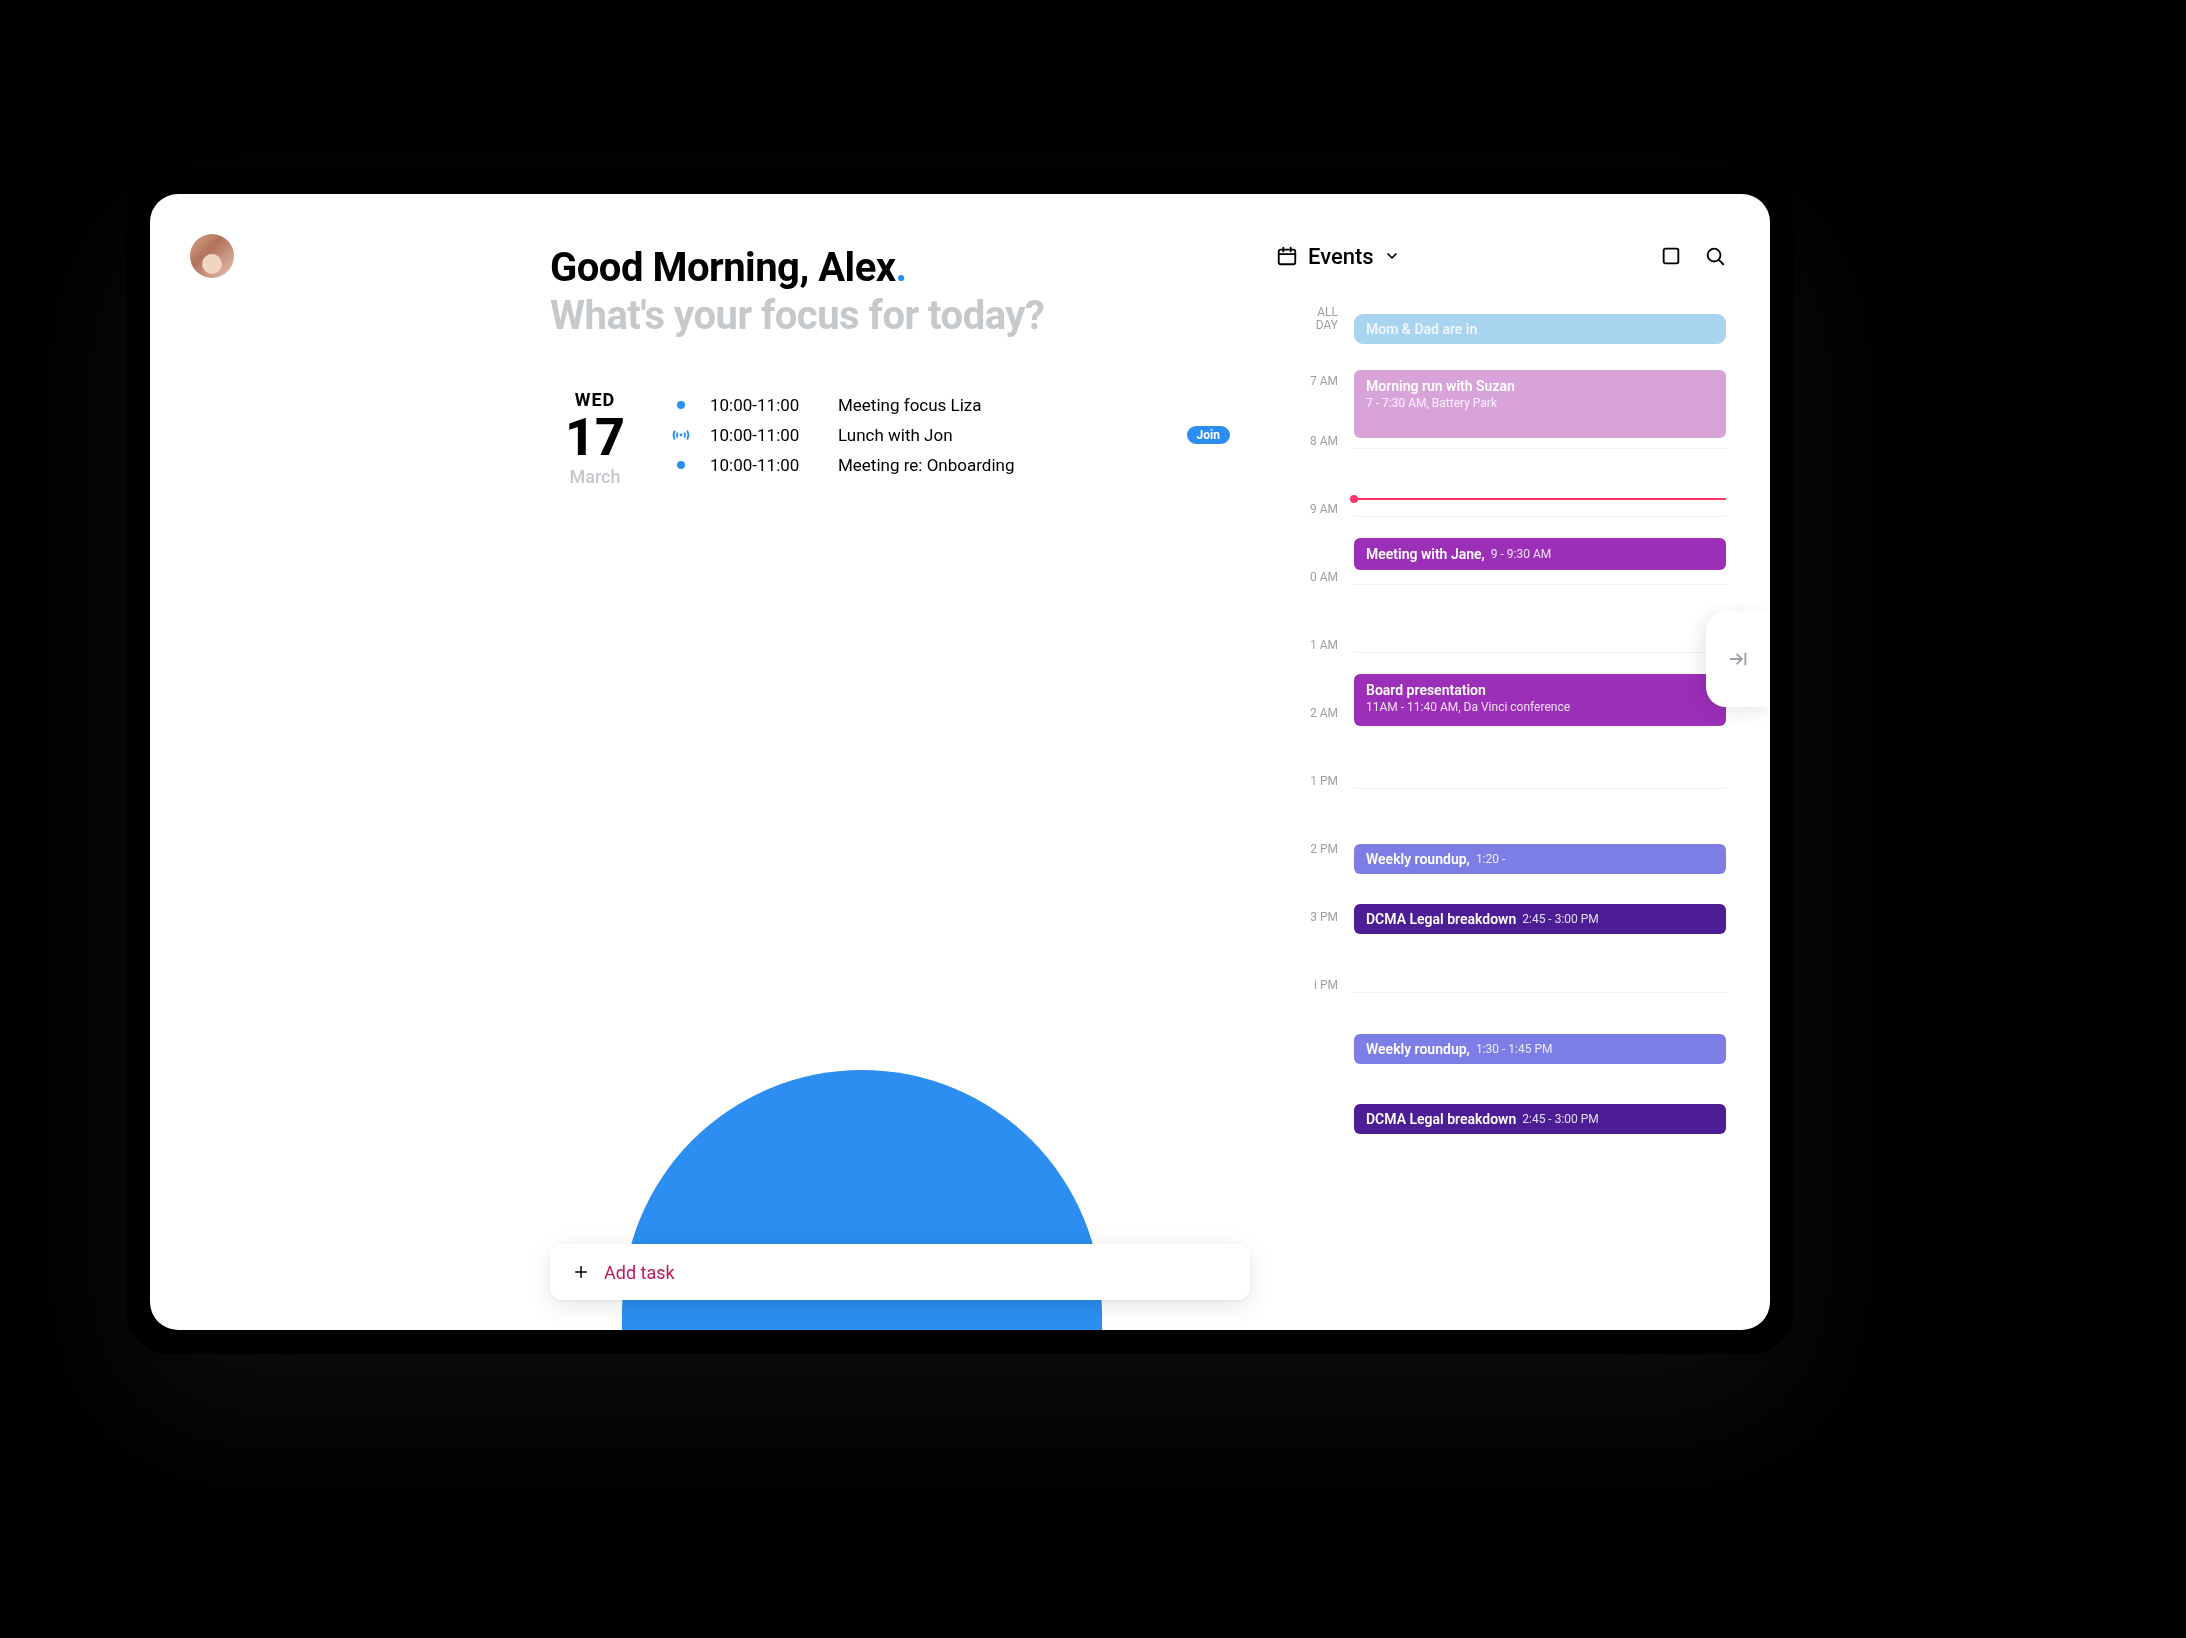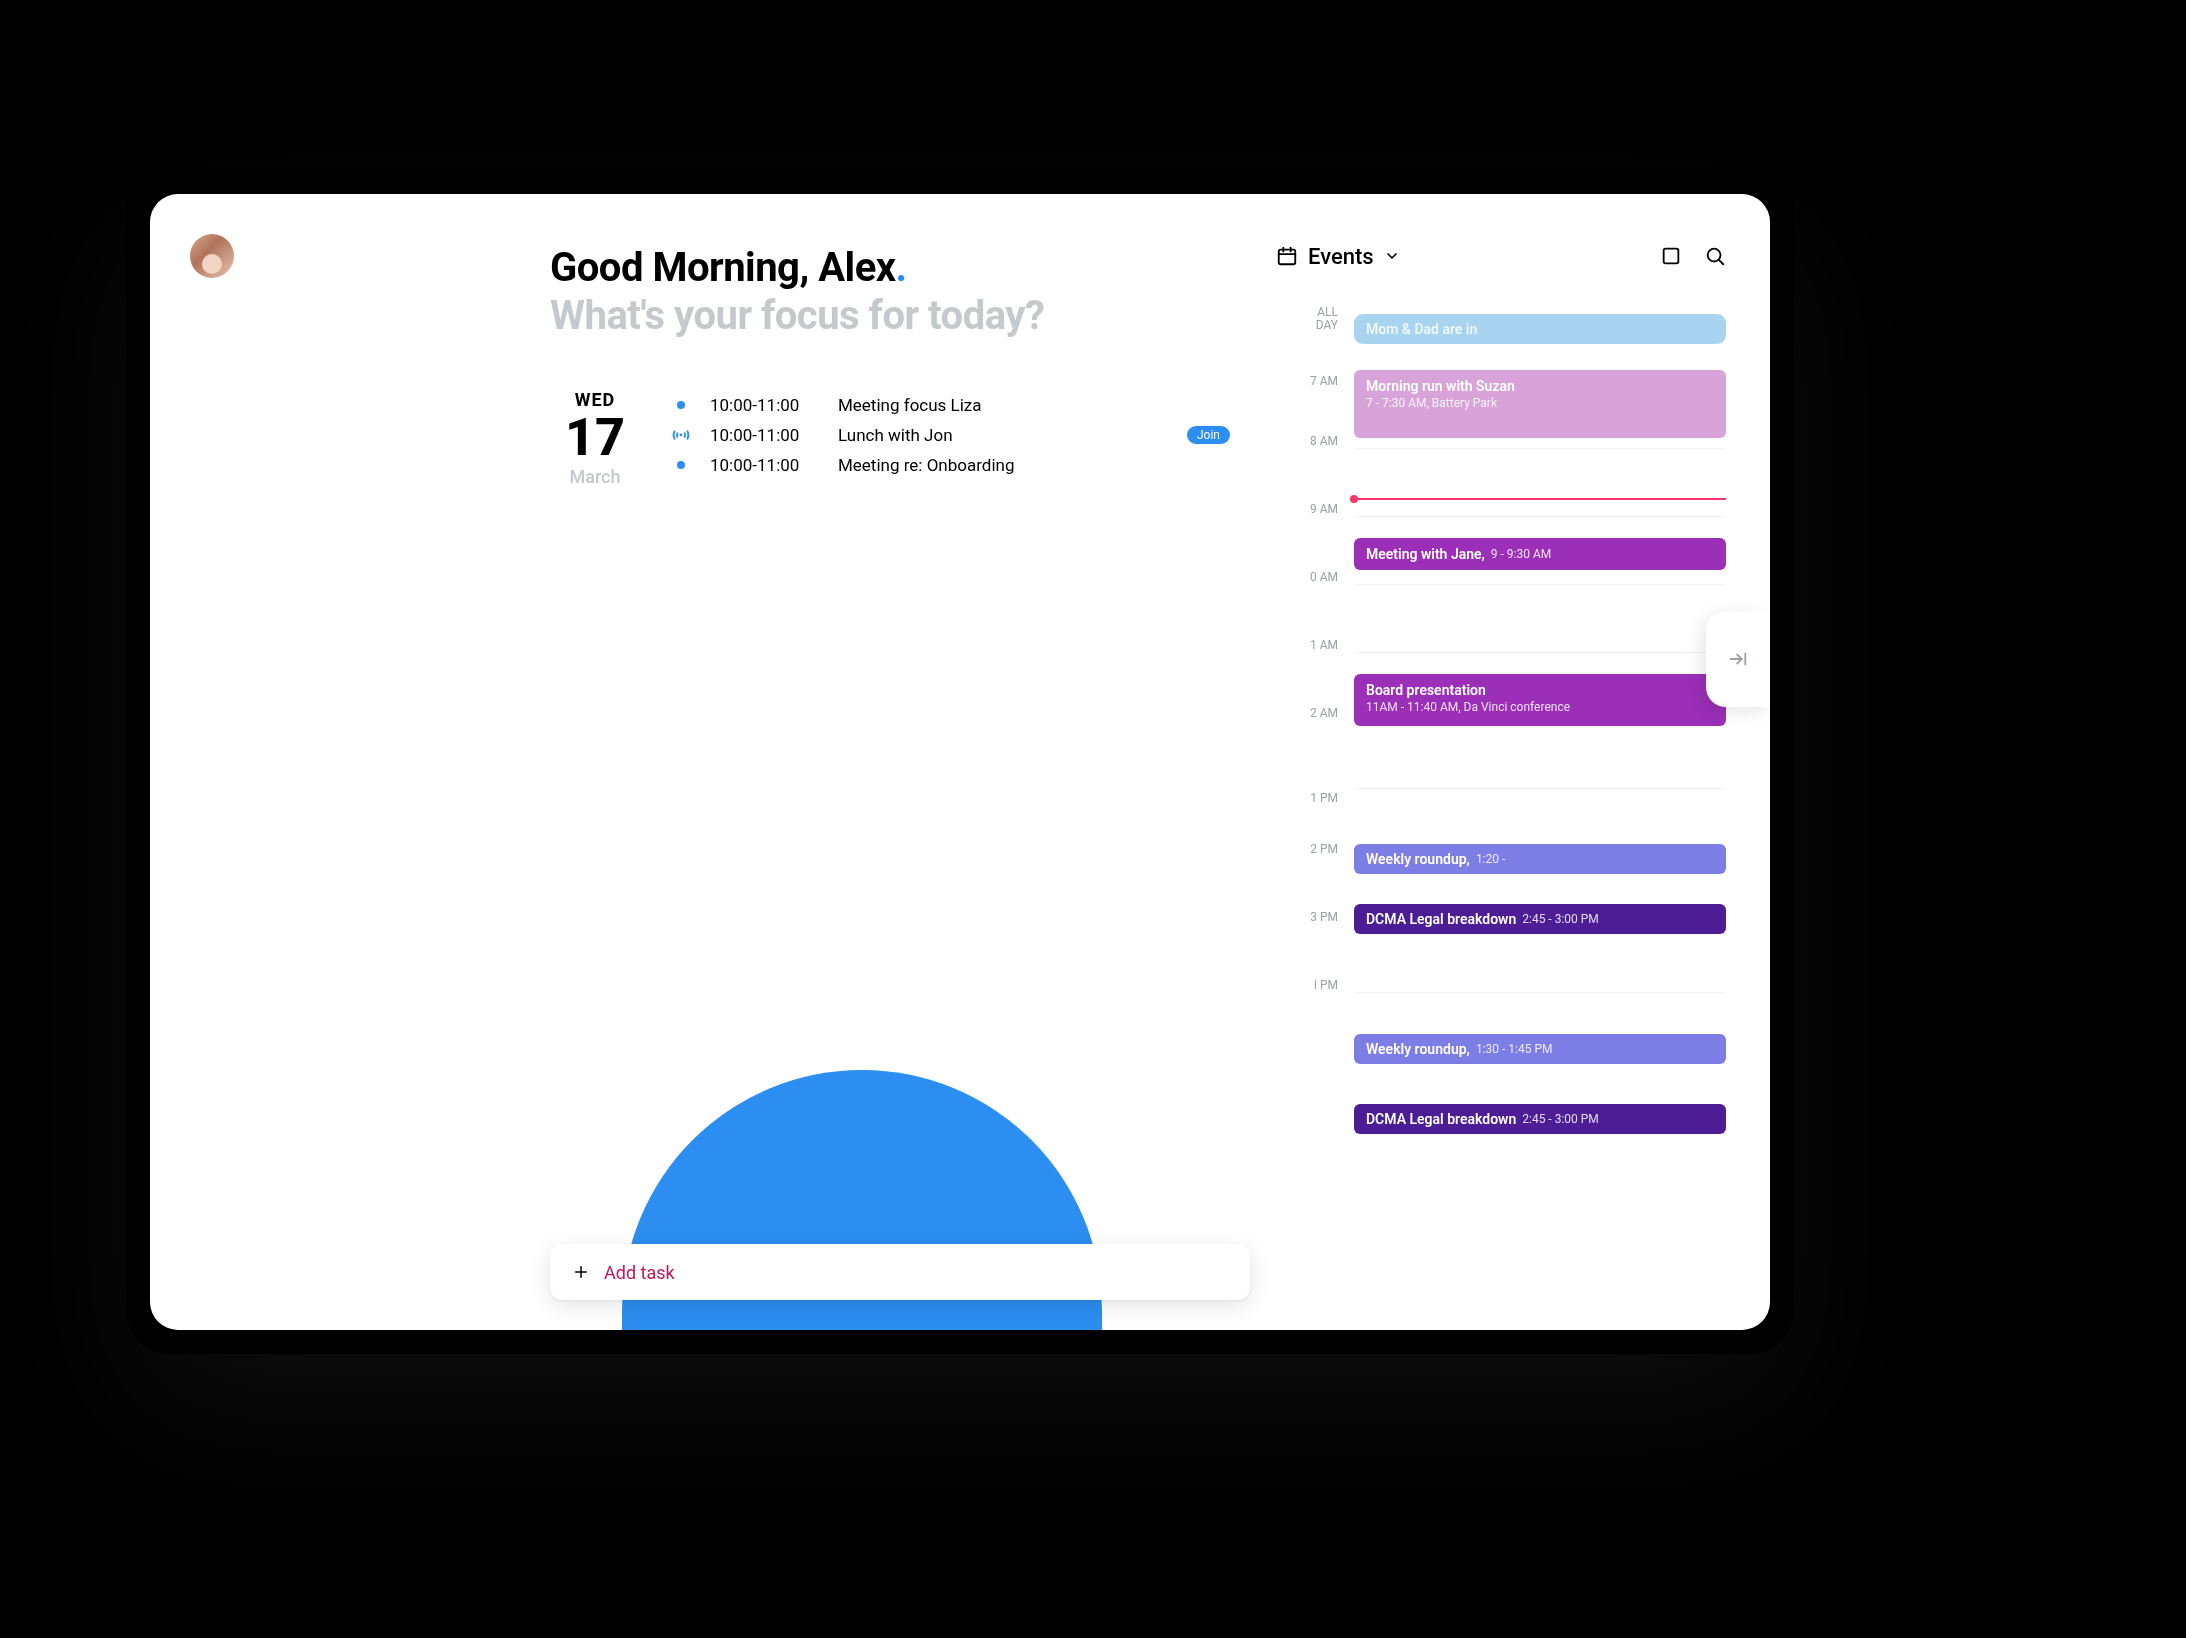--- a/index.html
+++ b/index.html
@@ -107,21 +107,21 @@
       width:22px; height:22px;
     }
     .bullet-live svg { display:block; }
     .time { width:110px; color:#000; }
     .evt-title { flex:1; color:#000; }
     .join-badge {
       display:inline-flex; align-items:center; justify-content:center;
       background:#2b8ef0;
       color:#fff;
       font-size:12px;
-      font-weight:400;
+      font-weight:700;
       border-radius:12px;
       padding:2px 10px;
       margin-left:10px;
     }
     
     .sun {
       position:absolute;
       bottom:0;
       left:72px;
       width:480px;
@@ -348,21 +348,21 @@
       <div class="timeline">
         <div class="time-labels">
           <div class="allday-label" id="allday">ALL<br>DAY</div>
           <div id="hour-labels">
               <div class="hour-label" style="top: 68px;">7 AM</div>
               <div class="hour-label" style="top: 128px;">8 AM</div>
               <div class="hour-label" style="top: 196px;">9 AM</div>
               <div class="hour-label" style="top: 264px;">0 AM</div>
               <div class="hour-label" style="top: 332px;">1 AM</div>
               <div class="hour-label" style="top: 400px;">2 AM</div>
-              <div class="hour-label" style="top: 468px; margin-top: 17px;">1 PM</div>
+              <div class="hour-label" style="top: 468px;">1 PM</div>
               <div class="hour-label" style="top: 536px;">2 PM</div>
               <div class="hour-label" style="top: 604px;">3 PM</div>
               <div class="hour-label" style="top: 672px;">i PM</div>
             </div>
         </div>
         <div class="events-col" id="events-col">
           <div class="now-line" id="now-line" style="top: 184px;"></div>
         <div class="faint-line" style="top: 66px;"></div>
             <div class="faint-line" style="top: 134px;"></div>
             <div class="faint-line" style="top: 202px;"></div>

